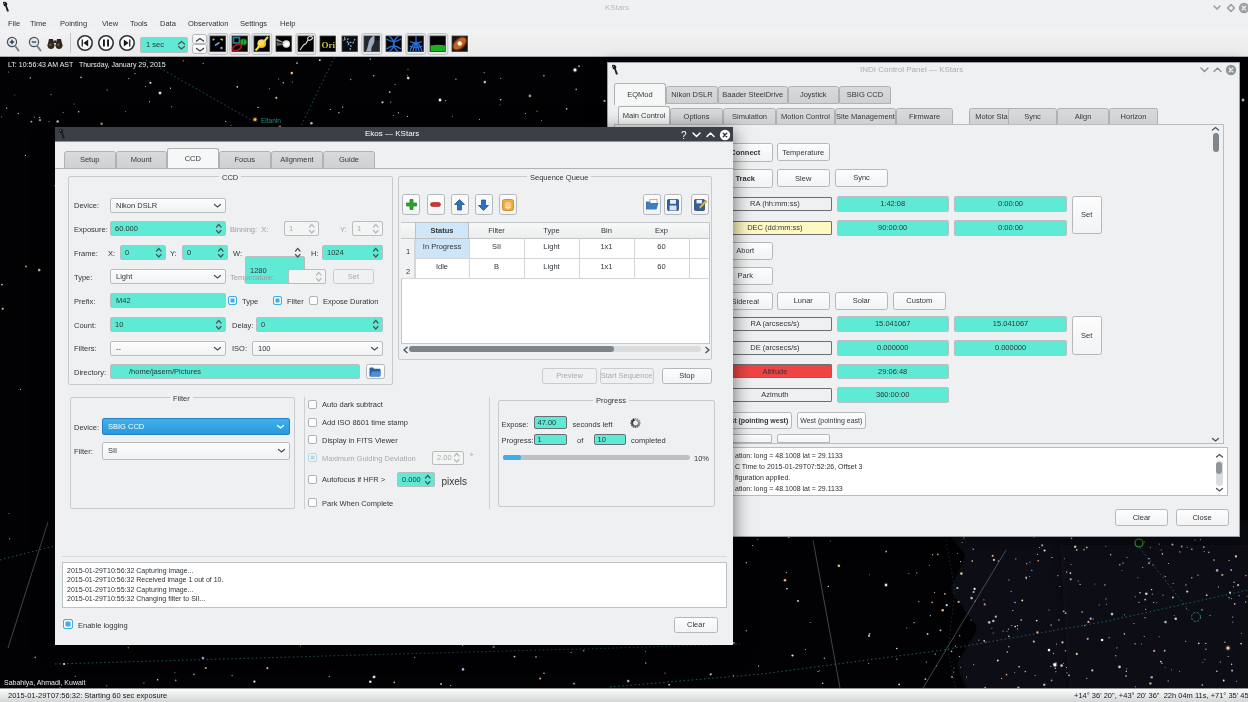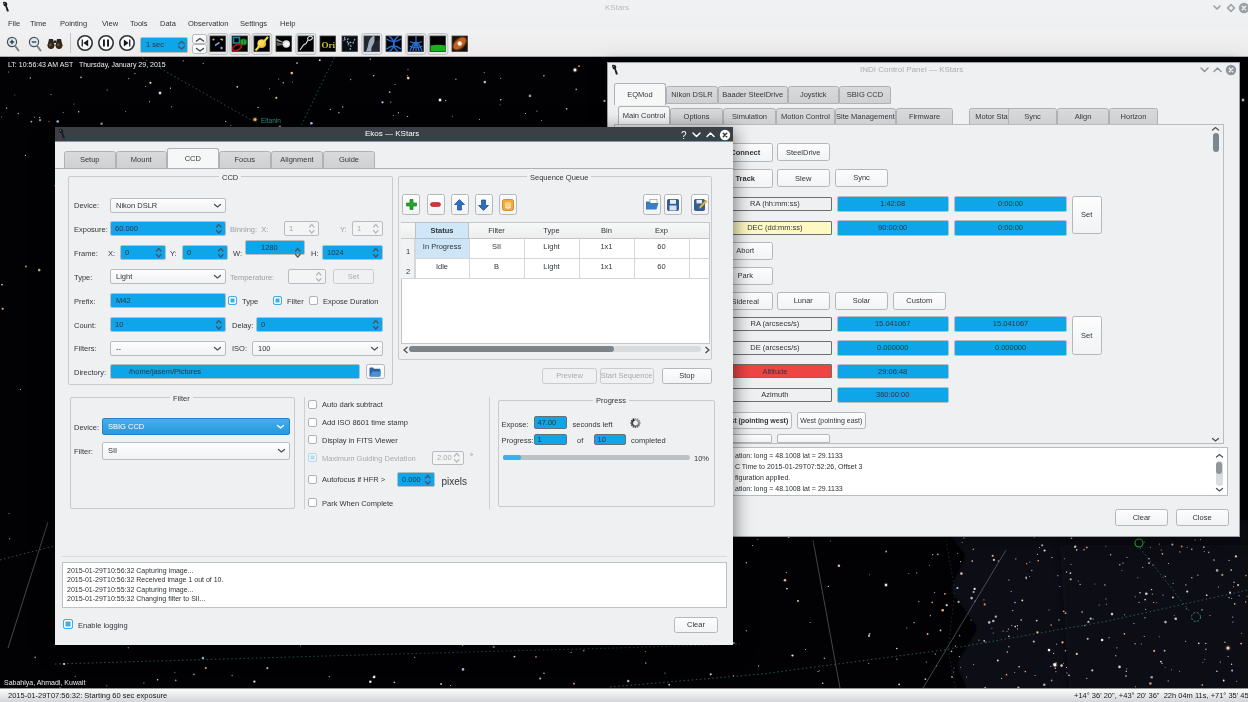--- a/index.html
+++ b/index.html
@@ -1,21 +1,21 @@
 <!DOCTYPE html>
 <html><head><meta charset="utf-8"><style>
 *{margin:0;padding:0;box-sizing:border-box;}
 html,body{width:1248px;height:702px;overflow:hidden;background:#020205;
  font-family:"Liberation Sans",sans-serif;-webkit-font-smoothing:antialiased;}
 .abs{position:absolute;}
 .txt{position:absolute;white-space:nowrap;color:#31363b;}
 .btn{position:absolute;background:linear-gradient(#fdfdfe,#f2f3f4);border:1px solid #b4b8bb;
  border-radius:2.5px;font-size:7.5px;color:#31363b;display:flex;align-items:center;justify-content:center;white-space:nowrap;}
 .btn.dis{color:#a7abae;background:#f0f1f2;border-color:#c9cccf;}
-.fld{position:absolute;background:#0ea5e9;border:1px solid #b9bdc0;border-radius:2px;
+.fld{position:absolute;background:#5eead4;border:1px solid #b9bdc0;border-radius:2px;
  font-size:7.5px;color:#31363b;display:flex;align-items:center;white-space:nowrap;overflow:hidden;}
 .fld.ctr{justify-content:center;}
 .fld.dis{background:#f3f4f4;color:#a7abae;}
 .gb{position:absolute;border:1px solid #c8cbcd;border-radius:2px;}
 .gbt{position:absolute;font-size:7.5px;color:#31363b;background:#eff0f1;padding:0 3px;white-space:nowrap;}
 .cb{position:absolute;width:9px;height:9px;background:#fff;border:1px solid #aeb2b6;border-radius:2px;}
 .cb.on{background:#3daee9;border-color:#3daee9;box-shadow:inset 0 0 0 1.5px #fff;}
 .cb.dison{background:#b5d9ec;border-color:#b5d9ec;box-shadow:inset 0 0 0 1.5px #f5f5f5;}
 .tab{position:absolute;background:linear-gradient(#d9dadb,#ced0d1);border:1px solid #aeb2b5;border-radius:2.5px 2.5px 0 0;
  font-size:7.5px;color:#34393e;display:flex;align-items:center;justify-content:center;white-space:nowrap;}
@@ -886,21 +886,21 @@
 <div class="tab" style="left:723px;top:107.5px;width:53px;height:17px;z-index:6">Simulation</div>
 <div class="tab" style="left:776px;top:107.5px;width:59px;height:17px;z-index:6">Motion Control</div>
 <div class="tab" style="left:835px;top:107.5px;width:61px;height:17px;z-index:6">Site Management</div>
 <div class="tab" style="left:896px;top:107.5px;width:57px;height:17px;z-index:6">Firmware</div>
 <div class="tab" style="left:969px;top:107.5px;width:55px;height:17px;z-index:6">Motor Status</div>
 <div class="tab" style="left:1008px;top:107.5px;width:49px;height:17px;z-index:6">Sync</div>
 <div class="tab" style="left:1057px;top:107.5px;width:52px;height:17px;z-index:6">Align</div>
 <div class="tab" style="left:1109px;top:107.5px;width:49px;height:17px;z-index:6">Horizon</div>
 <div class="abs" style="left:614px;top:124px;width:610px;height:320px;background:#eff0f1;border:1px solid #b9bdc0;z-index:6"></div>
 <div class="btn" style="left:718px;top:143px;width:54.5px;height:18.5px;font-weight:bold;font-size:7.5px;z-index:7">Connect</div>
-<div class="btn" style="left:776.5px;top:143px;width:53.5px;height:18px;font-weight:normal;font-size:7.5px;z-index:7">SteelDrive</div>
+<div class="btn" style="left:776.5px;top:143px;width:53.5px;height:18px;font-weight:normal;font-size:7.5px;z-index:7">Temperature</div>
 <div class="btn" style="left:718px;top:169px;width:54.5px;height:18.5px;font-weight:bold;font-size:7.5px;z-index:7">Track</div>
 <div class="btn" style="left:776.5px;top:169px;width:53.5px;height:18px;font-weight:normal;font-size:7.5px;z-index:7">Slew</div>
 <div class="btn" style="left:835px;top:168.5px;width:53px;height:18.5px;font-weight:normal;font-size:7.5px;z-index:7">Sync</div>
 <div class="fld ctr" style="left:718px;top:196.5px;width:113.79999999999995px;height:14.0px;background:#eff0f1;border:1px solid #6a6f74;border-radius:1px;z-index:7">RA (hh:mm:ss)</div>
 <div class="fld" style="left:836.6px;top:196px;width:112.19999999999993px;height:15.5px;z-index:7;justify-content:center">1:42:08</div>
 <div class="fld" style="left:953.6px;top:196px;width:113.89999999999998px;height:15.5px;z-index:7;justify-content:center">0:00:00</div>
 <div class="btn" style="left:1072px;top:195.5px;width:29.5px;height:38.5px;font-weight:normal;font-size:7.5px;z-index:7">Set</div>
 <div class="fld ctr" style="left:718px;top:220.5px;width:113.79999999999995px;height:14.0px;background:#fef9c3;border:1px solid #6a6f74;border-radius:1px;z-index:7">DEC (dd:mm:ss)</div>
 <div class="fld" style="left:836.6px;top:220px;width:112.19999999999993px;height:15.5px;z-index:7;justify-content:center">90:00:00</div>
 <div class="fld" style="left:953.6px;top:220px;width:113.89999999999998px;height:15.5px;z-index:7;justify-content:center">0:00:00</div>
@@ -1021,21 +1021,21 @@
   </svg>
 <div class="txt" style="left:170px;top:248.5px;font-size:7.5px;color:#31363b;font-weight:normal;z-index:12">Y:</div>
 <div class="fld" style="left:182px;top:245px;width:46px;height:15px;padding-left:4px;z-index:12">0</div>
 <svg style="left:218.25px;top:248.3px;z-index:12" width="5.5" height="4">
     <path d="M0.5 3 L2.75 0.5 L5.0 3" fill="none" stroke="#4d5257" stroke-width="1.2" stroke-linecap="round"></path>
   </svg>
 <svg style="left:218.25px;top:253.7px;z-index:12" width="5.5" height="4">
     <path d="M0.5 0.5 L2.75 3 L5.0 0.5" fill="none" stroke="#4d5257" stroke-width="1.2" stroke-linecap="round"></path>
   </svg>
 <div class="txt" style="left:233px;top:248.5px;font-size:7.5px;color:#31363b;font-weight:normal;z-index:12">W:</div>
-<div class="fld" style="left:245px;top:240px;width:60px;height:15px;padding-left:15px;z-index:12">1280</div>
+<div class="fld" style="left:245px;top:256px;width:60px;height:28px;padding-left:4px;z-index:12">1280</div>
 <svg style="left:295.25px;top:248.3px;z-index:12" width="5.5" height="4">
     <path d="M0.5 3 L2.75 0.5 L5.0 3" fill="none" stroke="#4d5257" stroke-width="1.2" stroke-linecap="round"></path>
   </svg>
 <svg style="left:295.25px;top:253.7px;z-index:12" width="5.5" height="4">
     <path d="M0.5 0.5 L2.75 3 L5.0 0.5" fill="none" stroke="#4d5257" stroke-width="1.2" stroke-linecap="round"></path>
   </svg>
 <div class="txt" style="left:311px;top:248.5px;font-size:7.5px;color:#31363b;font-weight:normal;z-index:12">H:</div>
 <div class="fld" style="left:322px;top:245px;width:61px;height:15px;padding-left:4px;z-index:12">1024</div>
 <svg style="left:373.25px;top:248.3px;z-index:12" width="5.5" height="4">
     <path d="M0.5 3 L2.75 0.5 L5.0 3" fill="none" stroke="#4d5257" stroke-width="1.2" stroke-linecap="round"></path>

